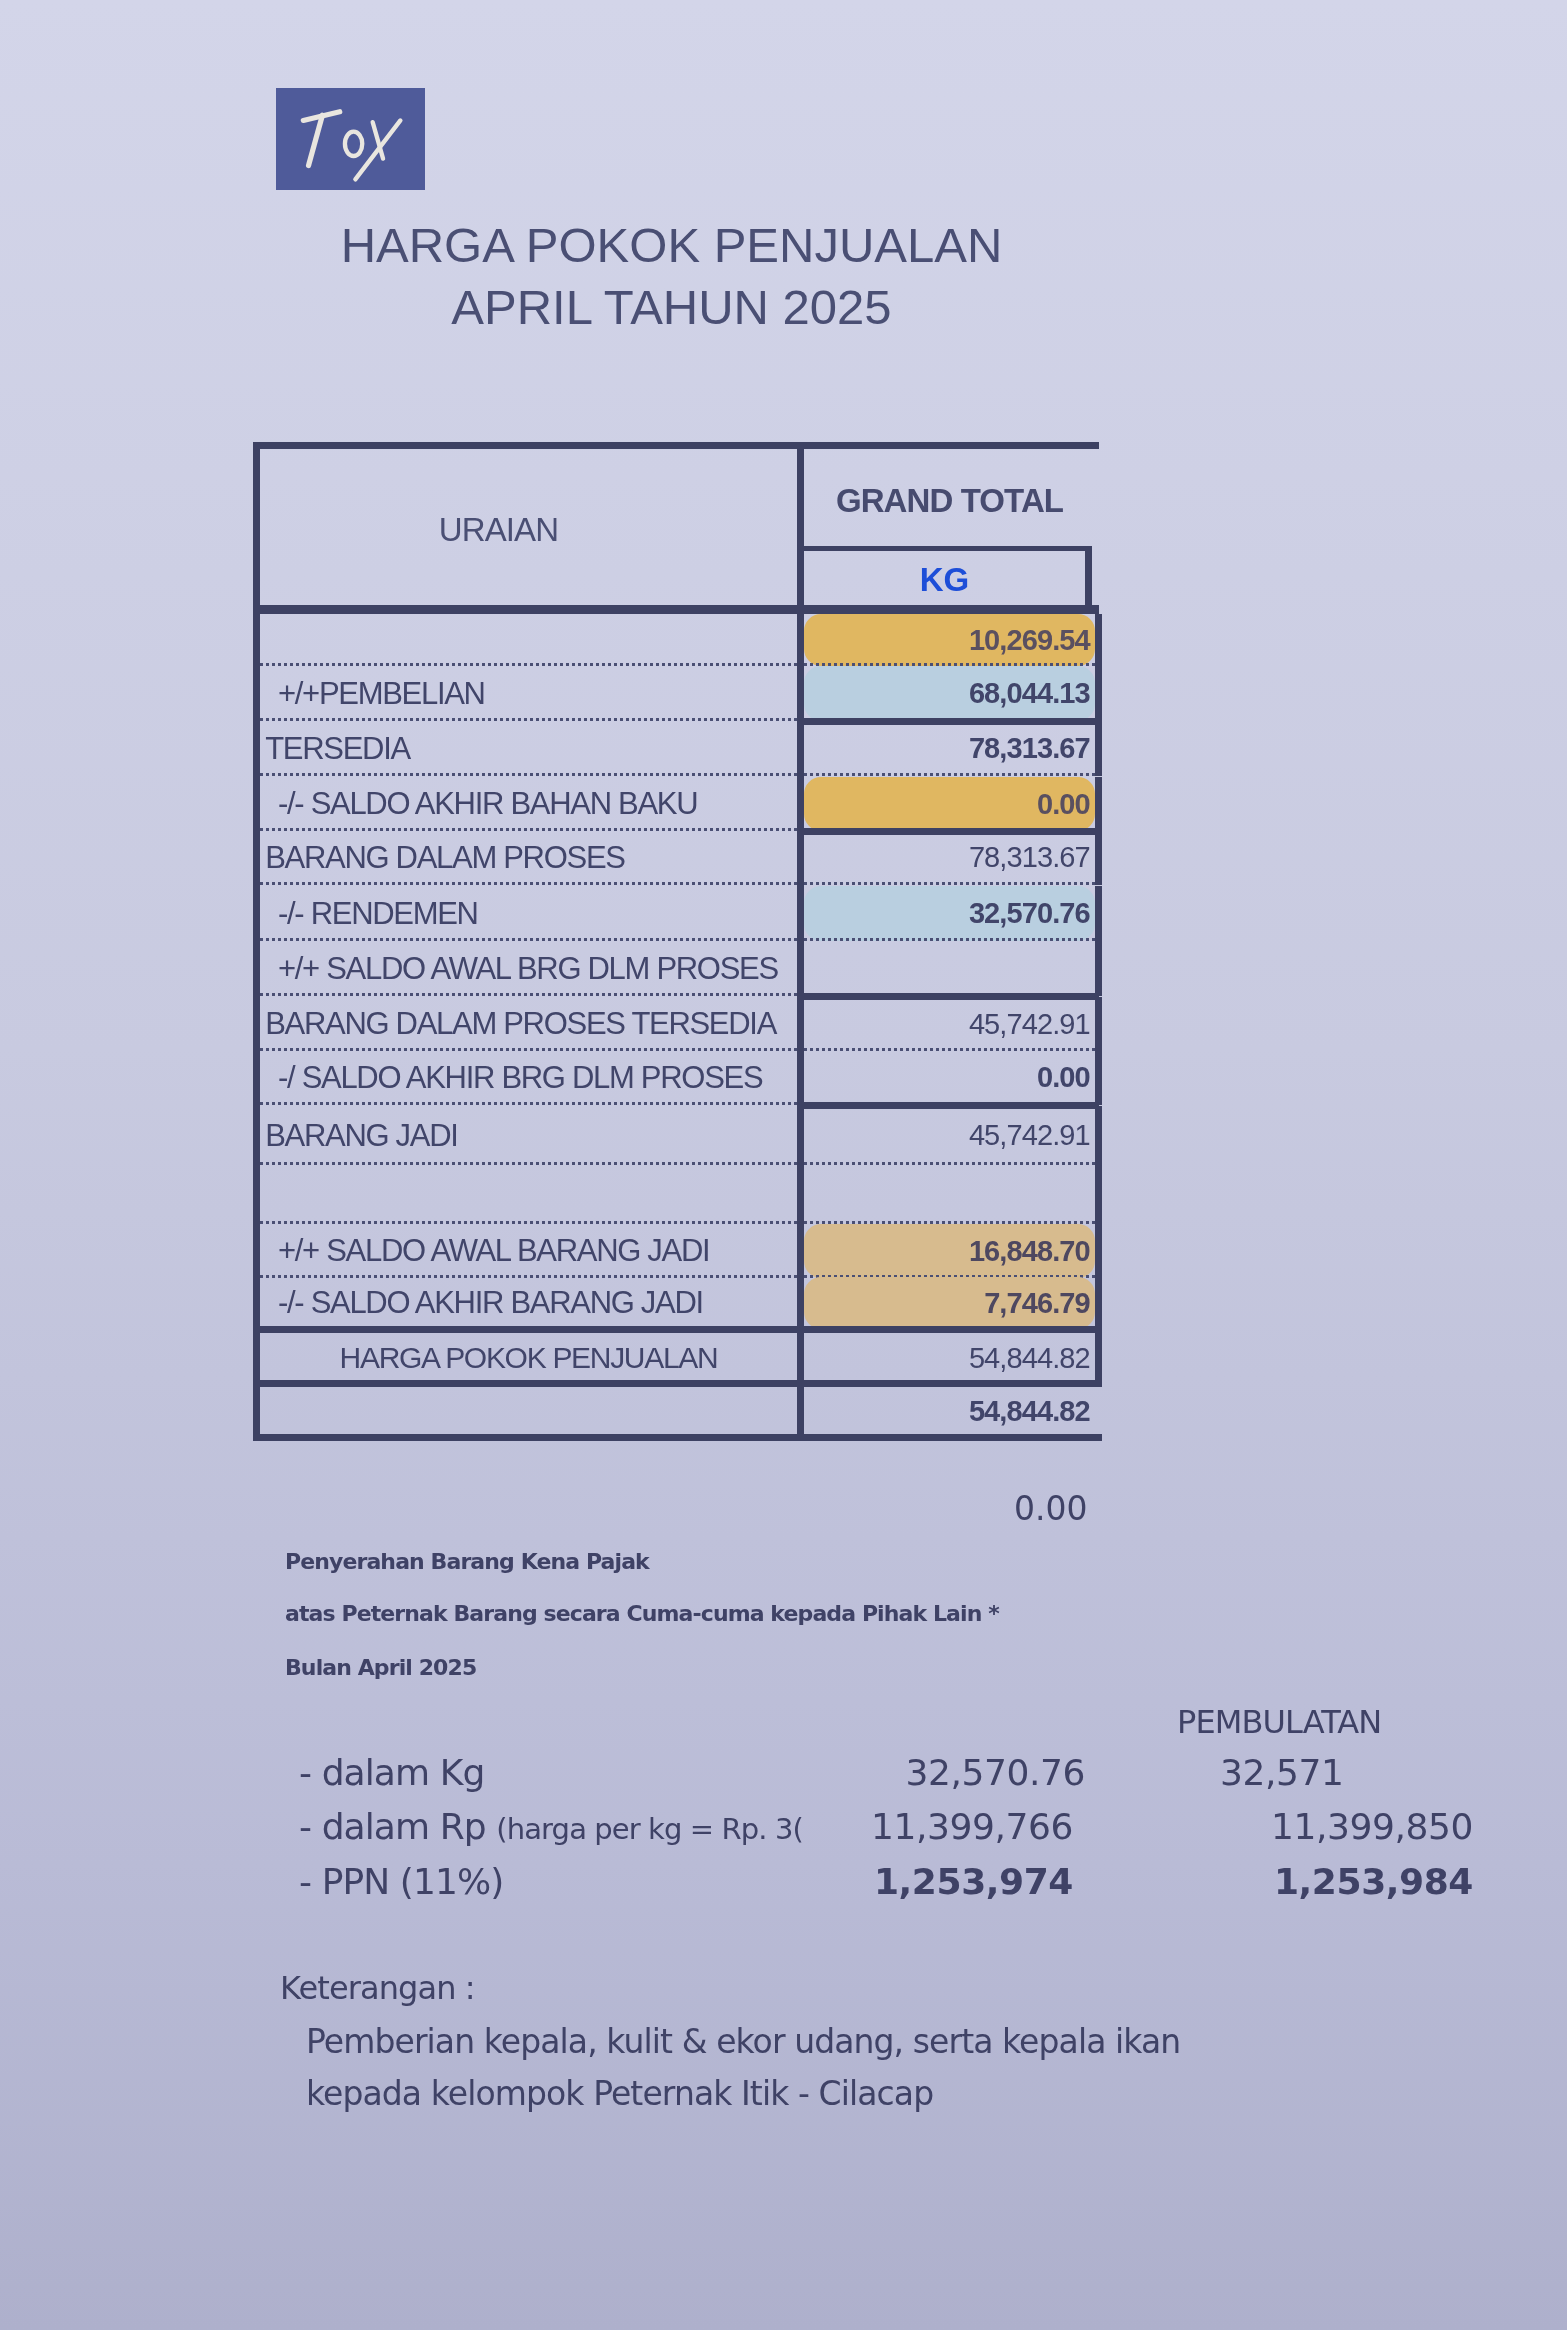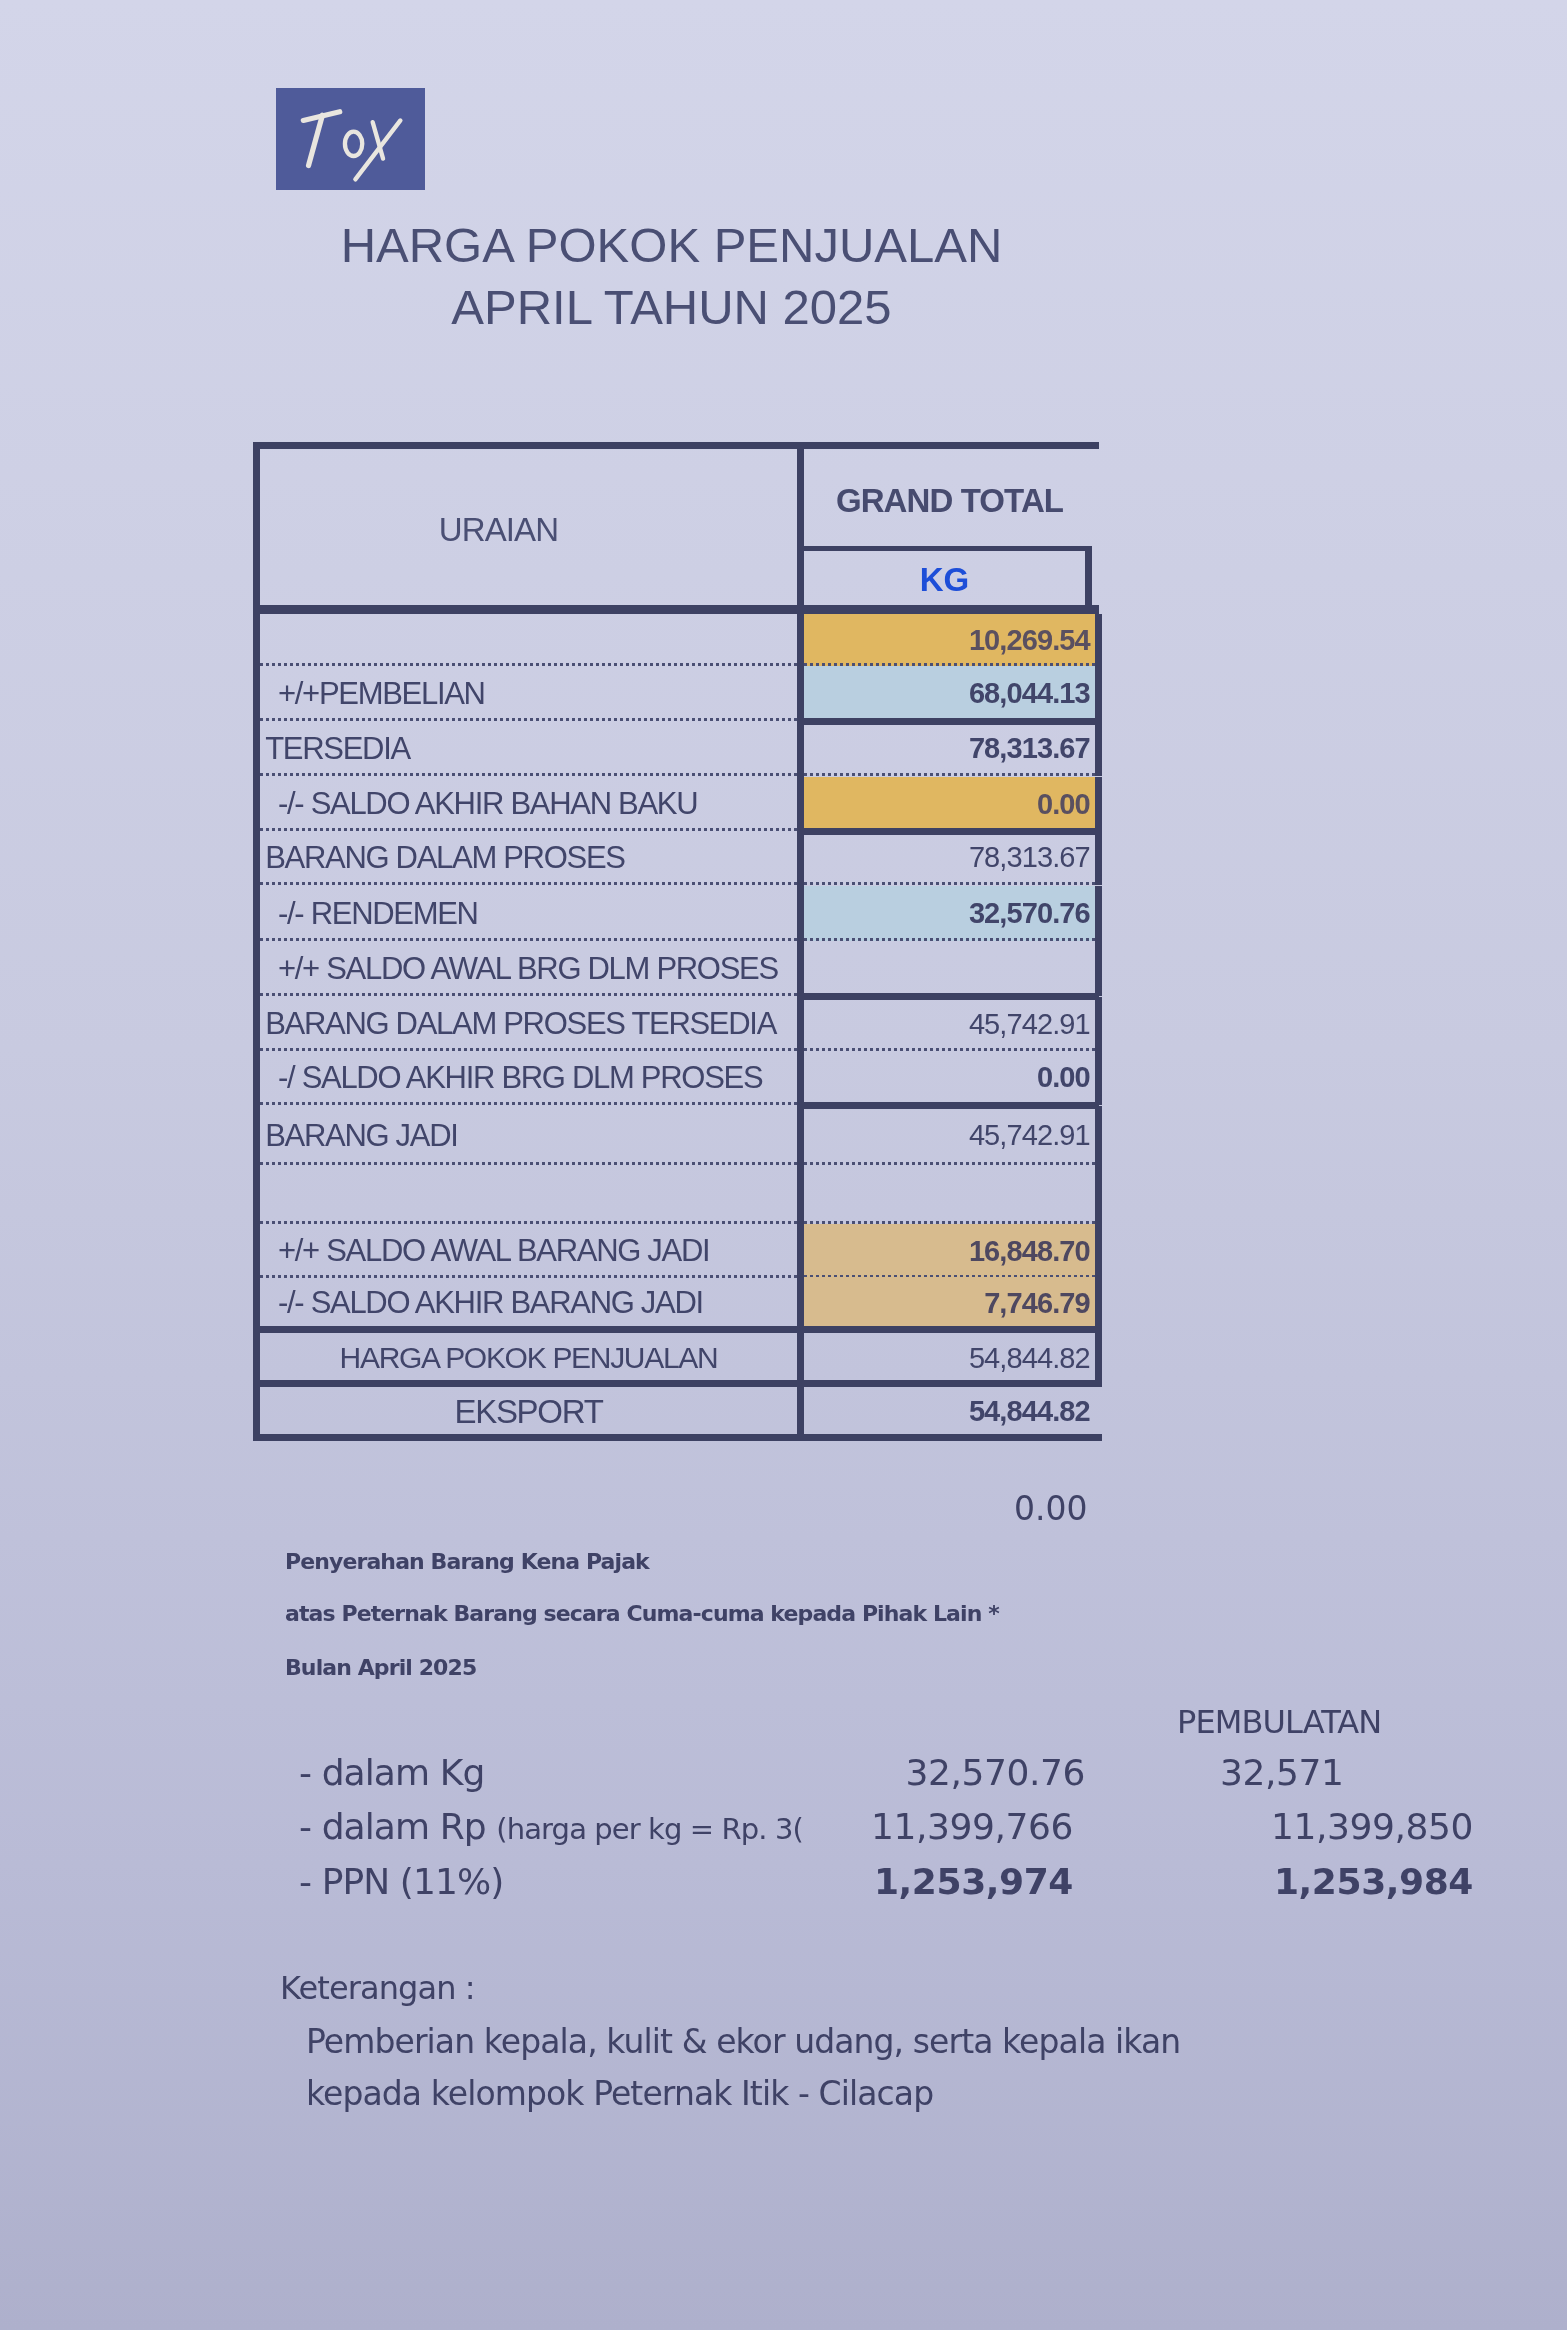--- a/index.html
+++ b/index.html
@@ -48,21 +48,21 @@
   .row .lbl {
     position:absolute; left:0; top:0; width:537px; height:100%;
     display:flex; align-items:center; padding-left:5.2px; box-sizing:border-box;
     font-size:31px; letter-spacing:-1.3px; color:#41456a; white-space:nowrap;
   }
   .row .lbl.indent { padding-left:18px; }
   .row .lbl.center { justify-content:center; padding-left:0; }
   .row .val {
     position:absolute; left:544px; top:0; width:291px; height:100%;
     display:flex; align-items:center; justify-content:flex-end; padding-right:5.2px; box-sizing:border-box;
-    font-size:29px; letter-spacing:-0.9px; color:#41456a;
+    font-size:29px; letter-spacing:-0.9px; color:#41456a;border-radius:17px;
   }
   .val.bold { font-weight:bold; }
   .val.orange { background:#e0b761; color:#5a5060; }
   .val.blue { background:#b9cfe0; }
   .val.tan { background:#d7bb8e; color:#4e4860; }
   .dots-l { position:absolute; left:0; bottom:0; width:537px; height:0; border-bottom:3.5px dotted #4a4f74; }
   .dots-r { position:absolute; left:544px; bottom:0; width:291px; height:0; border-bottom:3.5px dotted #4a4f74; }
   .solid-r { position:absolute; left:544px; bottom:-3.5px; width:295px; height:7px; background:#3d4163; }
   .solid-full { position:absolute; left:-7px; bottom:-3.5px; width:849px; height:7px; background:#3d4163; }
   .rbar { position:absolute; right:-7px; top:0; width:7px; height:100%; background:#3d4163; }
@@ -194,21 +194,20 @@
     <div class="solid-full"></div>
       <div class="rbar"></div>
   </div>
   <div class="row" style="top:891px;height:50px">
     <div class="lbl center" style="font-size:30px">HARGA POKOK PENJUALAN</div>
     <div class="val">54,844.82</div>
     <div class="solid-full"></div>
       <div class="rbar"></div>
   </div>
   <div class="row" style="top:945px;height:49px">
-    <div class="lbl center" style="font-size:33px">EKSPORT</div>
     <div class="val bold">54,844.82</div>
     <div class="solid-full" style="bottom:-5.2px"></div>
   </div>
 </div>
 
 <div class="lower">
   <div class="zero">0.00</div>
 
   <div class="ptitle" style="top:1549px">Penyerahan Barang Kena Pajak</div>
   <div class="ptitle" style="top:1601px">atas Peternak Barang secara Cuma-cuma kepada Pihak Lain *</div>

